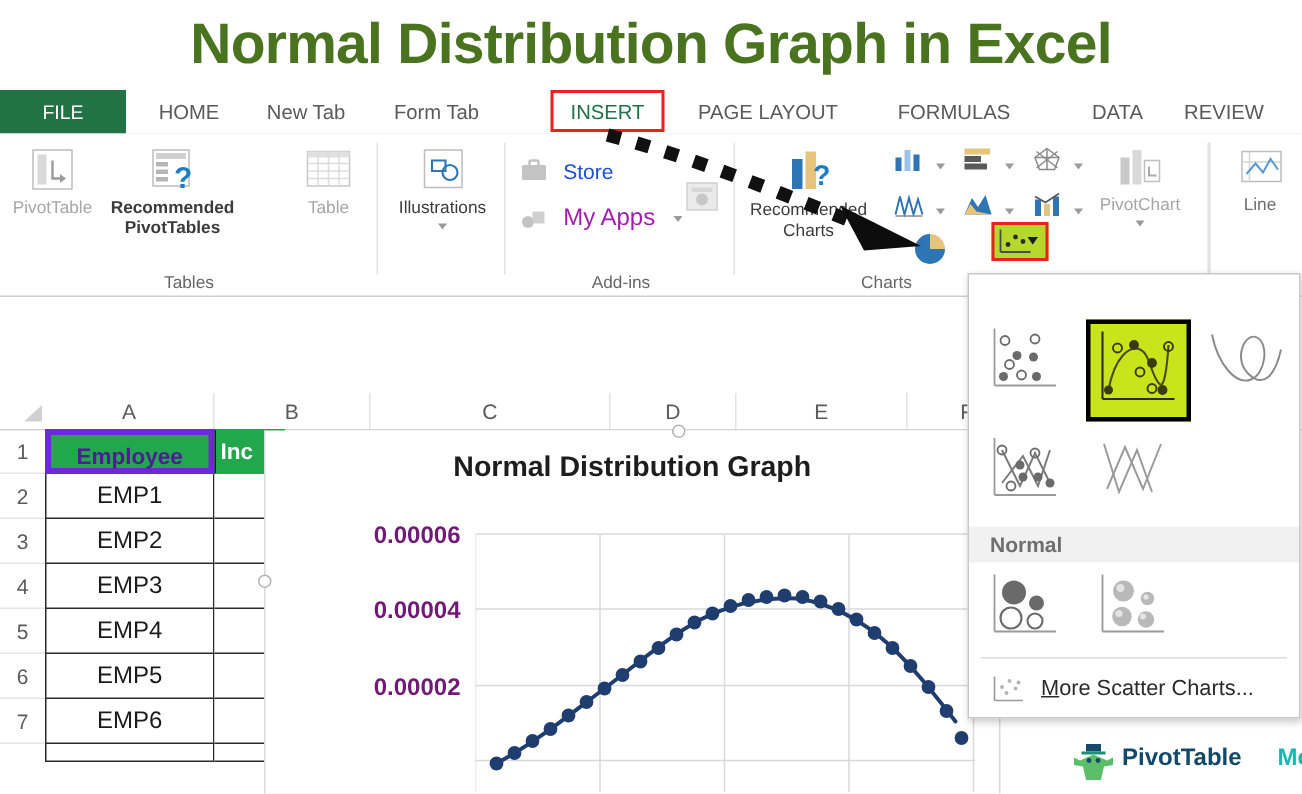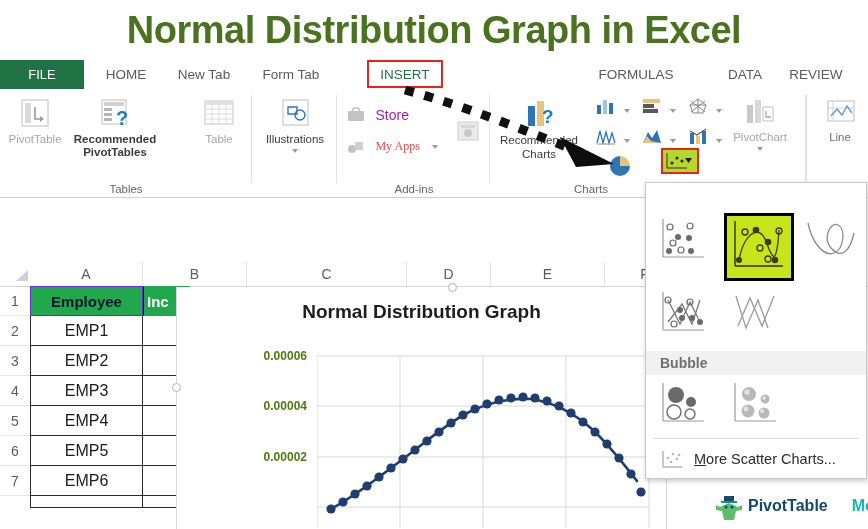--- a/index.html
+++ b/index.html
@@ -138,40 +138,40 @@
     text-align:center;font-size:16px;color:#1b1b1b;
     border:1px solid #2b2b2b;border-top:none;box-sizing:border-box;
     background:#fff;
   }
   .cellB{
     position:absolute;left:143px;width:47px;height:30px;
     border:1px solid #2b2b2b;border-top:none;border-left:none;box-sizing:border-box;
     background:#fff;
   }
   .hdrA{
-    background:#21a84c;color:#0f172a;font-weight:bold;font-size:15px;
-    border:1px solid #6d28d9;
+    background:#21a84c;color:#4c1d95;font-weight:bold;font-size:15px;
+    border:4px solid #6d28d9;
   }
   .hdrB{
     background:#21a84c;color:#fff;font-weight:bold;font-size:15px;
     border:1px solid #21a84c;border-left:1px solid #1b1b1b;
     line-height:29px;overflow:hidden;padding-left:3px;box-sizing:border-box;
   }
   
   #chartobj{
     position:absolute;left:176px;top:287px;width:489px;height:242px;
     background:#ffffff;border:1px solid #d9d9d9;border-top:none;
     overflow:hidden;
   }
   #chart-title{
     position:absolute;left:0;top:14px;width:489px;text-align:center;
     font-size:19px;font-weight:bold;color:#1d1d1d;white-space:nowrap;
   }
   .ytick{
-    position:absolute;right:0;font-size:12px;font-weight:bold;color:#4d7c0f;
+    position:absolute;right:0;font-size:16px;font-weight:bold;color:#701a75;
     text-align:right;white-space:nowrap;
   }
   #plot{
     position:absolute;left:140px;top:68px;width:333px;height:175px;
   }
   
   .handle{
     position:absolute;width:9px;height:9px;border:1px solid #b3b3b3;
     background:#fff;border-radius:50%;box-sizing:border-box;
   }
@@ -222,20 +222,21 @@
 <body>
 
 <div id="page-title">Normal Distribution Graph in Excel</div>
 
 <div id="ribbon-tabs">
   <div class="tab" style="left:92px;width:68px;">HOME</div>
   <div class="tab file" style="left:0px;width:84px;">FILE</div>
   <div class="tab" style="left:166px;width:76px;">New Tab</div>
   <div class="tab" style="left:250px;width:82px;">Form Tab</div>
   <div class="tab active" style="left:367px;width:76px;">INSERT</div>
+  <div class="tab" style="left:452px;width:120px;">PAGE LAYOUT</div>
   <div class="tab" style="left:586px;width:100px;">FORMULAS</div>
   <div class="tab" style="left:700px;width:62px;text-align:right;">DATA</div>
   <div class="tab" style="left:774px;width:84px;">REVIEW</div>
 </div>
 <div id="insert-highlight"></div>
 
 <div id="ribbon-body">
 
   <div class="rgroup" style="left:0px;width:252px;">
     <div class="ritem" style="left:4px;top:8px;width:62px;">
@@ -287,28 +288,28 @@
     </div>
     <div class="sep"></div>
   </div>
 
   <div class="rgroup" style="left:338px;width:152px;">
     <div style="position:absolute;left:8px;top:16px;">
       <svg width="20" height="18" viewBox="0 0 20 18" style="vertical-align:middle;">
         <rect x="2" y="5" width="16" height="10" rx="1" fill="#c3c3c3"></rect>
         <rect x="7" y="2" width="6" height="4" rx="1" fill="none" stroke="#c3c3c3" stroke-width="1.6"></rect>
       </svg>
-      <span style="font-size:14px;color:#a21caf;margin-left:5px;vertical-align:middle;">Store</span>
+      <span style="font-size:14px;color:#1d4ed8;margin-left:5px;vertical-align:middle;">Store</span>
     </div>
     <div style="position:absolute;left:8px;top:48px;">
       <svg width="20" height="18" viewBox="0 0 20 18" style="vertical-align:middle;">
         <circle cx="6" cy="11" r="4" fill="#c3c3c3"></circle>
         <path d="M9 4 l8 0 l0 8 l-8 0 z" fill="#cfcfcf"></path>
       </svg>
-      <span style="font-size:12px;color:#ef4444;margin-left:5px;vertical-align:middle;font-family:Liberation Serif, serif;">My Apps</span>
+      <span style="font-size:16px;color:#a21caf;margin-left:5px;vertical-align:middle;">My Apps</span>
       <span class="caret" style="margin-left:8px;"></span>
     </div>
     <div style="position:absolute;left:118px;top:30px;">
       <svg width="24" height="24" viewBox="0 0 24 24">
         <rect x="2" y="3" width="20" height="18" fill="#eaeaea" stroke="#cfcfcf"></rect>
         <circle cx="12" cy="14" r="4" fill="#c8c8c8"></circle>
         <rect x="5" y="6" width="14" height="3" fill="#d7d7d7"></rect>
       </svg>
     </div>
     <div class="glabel" style="left:0;width:152px;">Add-ins</div>
@@ -601,21 +602,21 @@
     </svg>
   </div>
 
   <div class="gal-item" style="left:82px;top:105px;">
     <svg width="54" height="50" viewBox="0 0 54 50">
       <path d="M8 8 L18 40 L30 12 L40 40" fill="none" stroke="#9a9a9a" stroke-width="1.3"></path>
       <path d="M10 38 L22 10 L34 38 L46 8" fill="none" stroke="#9a9a9a" stroke-width="1.3"></path>
     </svg>
   </div>
 
-  <div class="menu-hdr" style="top:168px;">Bubble</div>
+  <div class="menu-hdr" style="top:168px;">Normal</div>
 
   <div class="gal-item" style="left:10px;top:196px;">
     <svg width="54" height="50" viewBox="0 0 54 50">
       <line x1="7" y1="4" x2="7" y2="42" stroke="#9a9a9a" stroke-width="1.2"></line>
       <line x1="7" y1="42" x2="48" y2="42" stroke="#9a9a9a" stroke-width="1.2"></line>
       <circle cx="20" cy="16" r="8" fill="#6a6a6a"></circle>
       <circle cx="35" cy="23" r="5" fill="#6a6a6a"></circle>
       <circle cx="18" cy="33" r="7" fill="none" stroke="#6a6a6a" stroke-width="1.4"></circle>
       <circle cx="34" cy="35" r="5" fill="none" stroke="#6a6a6a" stroke-width="1.4"></circle>
     </svg>

